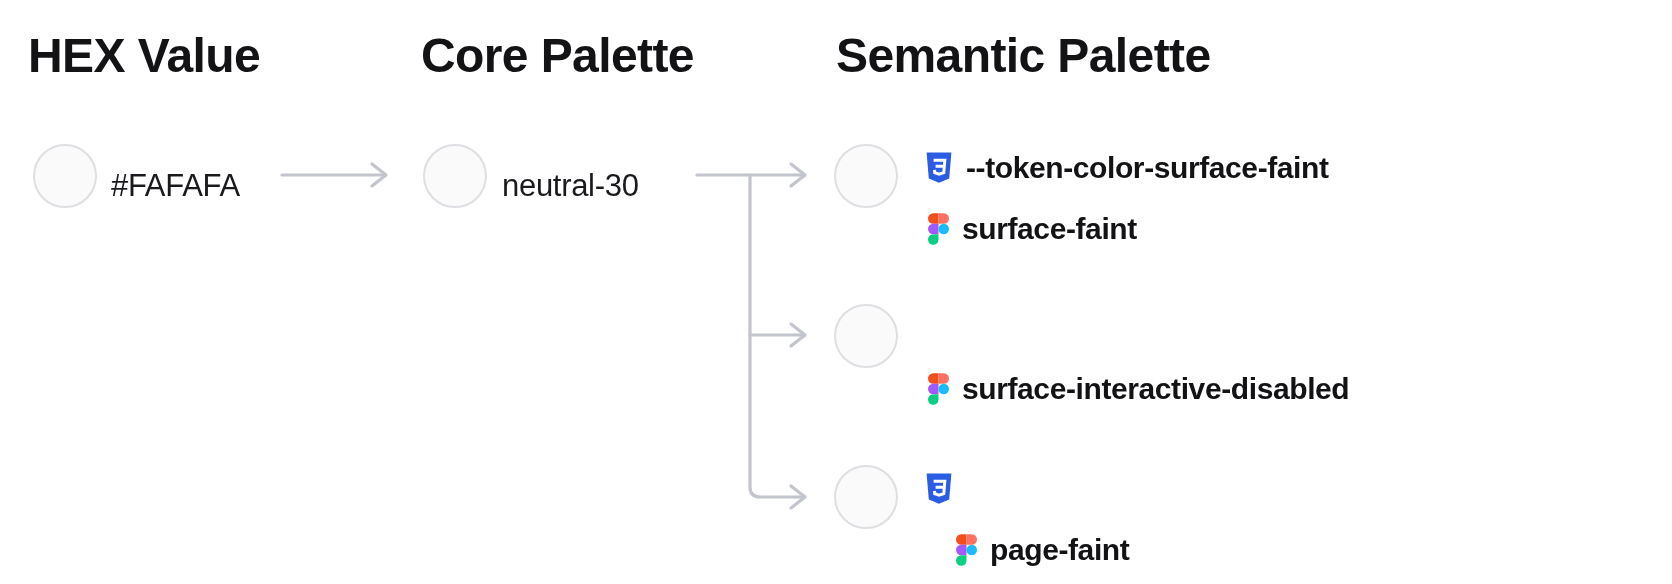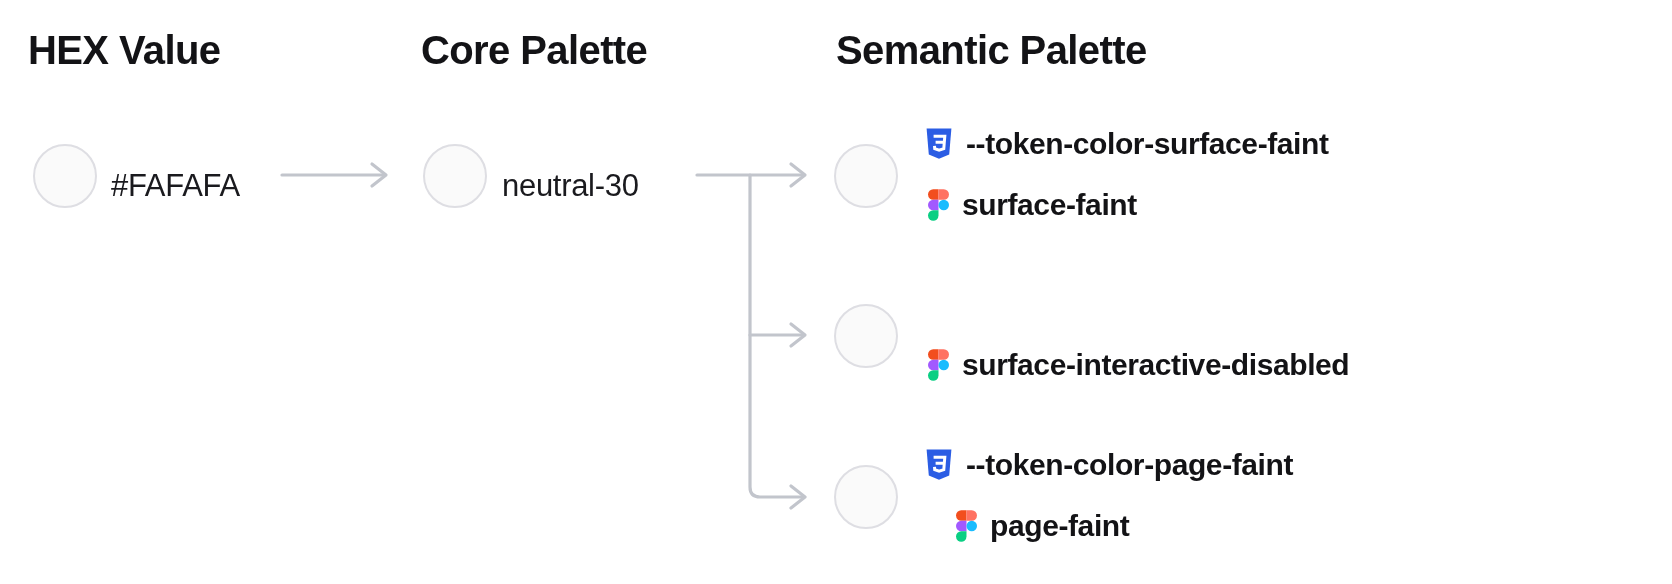--- a/index.html
+++ b/index.html
@@ -7,21 +7,21 @@
   #canvas {
     position: relative;
     width: 1672px;
     height: 584px;
     background: #ffffff;
     overflow: hidden;
   }
   .col-header {
     position: absolute;
     top: 28px;
-    font-size: 40px;
+    font-size: 48px;
     font-weight: 700;
     color: #131316;
     letter-spacing: -0.6px;
     white-space: nowrap;
   }
   .swatch {
     position: absolute;
     width: 64px;
     height: 64px;
     border-radius: 50%;
@@ -38,20 +38,21 @@
     letter-spacing: -0.3px;
     white-space: nowrap;
     margin-top: 11px;
   }
   .token-line {
     position: absolute;
     transform: translateY(-50%);
     display: flex;
     align-items: center;
     white-space: nowrap;
+    margin-top: 24px;
   }
   .token-line .tok-icon { flex: 0 0 auto; display: block; }
   .token-line .tok-text {
     margin-left: 13px;
     font-size: 30px;
     font-weight: 700;
     color: #131316;
     letter-spacing: -0.4px;
   }
   #connectors {
@@ -128,21 +129,20 @@
     </svg>
     <span class="tok-text">surface-interactive-disabled</span>
   </div>
 
   <div class="swatch" style="left:834px; top:465px"></div>
   <div class="token-line" style="left:925px; top:465px">
     <svg class="tok-icon" width="28" height="32" viewBox="0 0 28 32">
       <path d="M1.6 0.6 H26.4 L24.2 26.6 L14 30.8 L3.8 26.6 Z" fill="#2B5DE4"></path>
       <path d="M8.6 8.3 H19.8 L19.3 14.2 H10.6 M19.3 14.2 L18.8 20.6 L14.1 22.2 L9.7 20.6 L9.5 17.9" fill="none" stroke="#ffffff" stroke-width="3"></path>
     </svg>
-    <span class="tok-text">--token-color-page-faint</span>
   </div>
   <div class="token-line" style="left:956px; top:526px">
     <svg class="tok-icon" width="21" height="32" viewBox="0 0 24 36">
       <path d="M12 0 H6 a6 6 0 0 0 0 12 h6 Z" fill="#F24E1E"></path>
       <path d="M12 0 h6 a6 6 0 0 1 0 12 h-6 Z" fill="#FF7262"></path>
       <path d="M12 12 H6 a6 6 0 0 0 0 12 h6 Z" fill="#A259FF"></path>
       <circle cx="18" cy="18" r="6" fill="#1ABCFE"></circle>
       <path d="M12 24 v6 a6 6 0 1 1 -6 -6 Z" fill="#0ACF83"></path>
     </svg>
     <span class="tok-text">page-faint</span>

